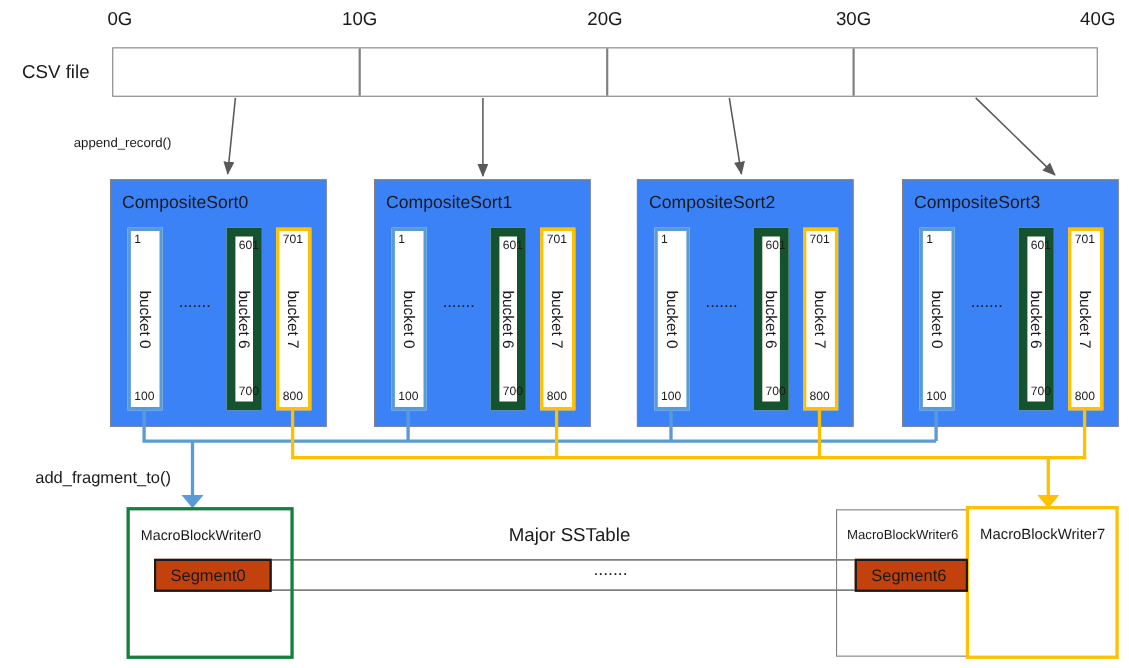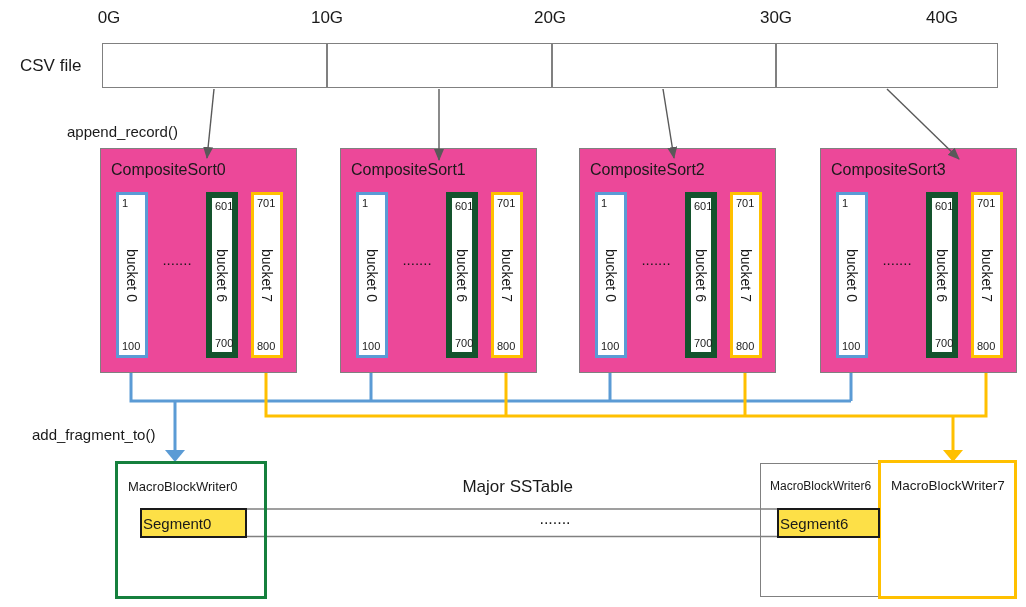--- a/index.html
+++ b/index.html
@@ -5,63 +5,63 @@
   html,body{margin:0;padding:0;background:#ffffff;}
   #canvas{
     position:relative;width:1026px;height:607px;background:#ffffff;overflow:hidden;
     font-family:Liberation Sans, sans-serif;color:#1a1a1a;margin-left:12px;
   }
   
   .tick{position:absolute;top:8px;font-size:17px;transform:translateX(-50%);white-space:nowrap;}
   #csv-bar{position:absolute;left:90px;top:43px;width:896px;height:45px;border:1.5px solid #808080;background:#ffffff;box-sizing:border-box;}
   .csv-div{position:absolute;top:0;width:1.5px;height:100%;background:#808080;}
   #csv-label{position:absolute;left:8px;top:56px;font-size:17px;}
-  #append-label{position:absolute;left:55px;top:123px;font-size:15px;}
+  #append-label{position:absolute;left:55px;top:123px;font-size:12px;}
   #addfrag-label{position:absolute;left:20px;top:426px;font-size:15px;}
   
-  .sorter{position:absolute;top:148px;width:197px;height:225px;border:1.5px solid #808080;background:#ec4899;box-sizing:border-box;}
+  .sorter{position:absolute;top:163px;width:197px;height:225px;border:1.5px solid #808080;background:#3b82f6;box-sizing:border-box;}
   .sorter-title{position:absolute;left:10px;top:12px;font-size:16px;white-space:nowrap;}
   .bucket{position:absolute;top:43px;width:32px;height:166px;background:#ffffff;box-sizing:border-box;
           display:flex;flex-direction:column;justify-content:space-between;align-items:stretch;}
   .b-blue{border:3px solid #5B9BD5;}
-  .b-gray{border:6px solid #14532d;}
+  .b-gray{border:8px solid #14532d;}
   .b-gold{border:3px solid #FFC000;}
   .bnum{font-size:11px;line-height:13px;padding:2px 0 2px 3px;white-space:nowrap;}
   .bvert{flex:1;display:flex;align-items:center;justify-content:center;
          writing-mode:vertical-rl;font-size:14px;white-space:nowrap;margin:0 auto;}
   .sdots{position:absolute;left:50px;top:102px;width:52px;text-align:center;font-size:15px;letter-spacing:0px;}
   
   #connectors{position:absolute;left:0;top:0;z-index:5;pointer-events:none;}
   
   .writer{position:absolute;box-sizing:border-box;background:transparent;z-index:6;}
   #mbw0{left:103px;top:461px;width:152px;height:138px;border:3px solid #15803d;}
   #mbw6{left:748px;top:463px;width:120px;height:134px;border:1.5px solid #808080;}
   #mbw7{left:866px;top:460px;width:139px;height:139px;border:3px solid #FFC000;}
   .writer-label{position:absolute;left:10px;top:15px;white-space:nowrap;}
   #mbw0 .writer-label{font-size:13px;}
   #mbw6 .writer-label{font-size:12px;left:9px;}
   #mbw7 .writer-label{font-size:13.5px;}
-  .segment{position:absolute;top:508px;height:30px;border:2px solid #1a1a1a;background:#fde047;box-sizing:border-box;
-           z-index:7;font-size:15px;display:flex;align-items:center;padding-left:1px;}
+  .segment{position:absolute;top:508px;height:30px;border:2px solid #1a1a1a;background:#c2410c;box-sizing:border-box;
+           z-index:7;font-size:15px;display:flex;align-items:center;padding-left:13px;}
   #segment0{left:128px;width:107px;}
   #segment6{left:765px;width:103px;}
   #segment7{left:868px;width:106px;}
   #sstable-label{position:absolute;left:341px;top:477px;width:220px;text-align:right;font-size:17px;z-index:6;}
   #strip-dots{position:absolute;left:493px;top:510px;width:100px;text-align:center;font-size:16px;z-index:6;}
 </style>
 </head>
 <body>
 
 <div id="canvas">
 
   <div class="tick" style="left:97px">0G</div>
   <div class="tick" style="left:315px">10G</div>
   <div class="tick" style="left:538px">20G</div>
   <div class="tick" style="left:764px">30G</div>
-  <div class="tick" style="left:930px">40G</div>
+  <div class="tick" style="left:986px">40G</div>
 
   <div id="csv-label">CSV file</div>
   <div id="csv-bar">
     <div class="csv-div" style="left:223px"></div>
     <div class="csv-div" style="left:448px"></div>
     <div class="csv-div" style="left:672px"></div>
   </div>
 
   <div id="append-label">append_record()</div>
   <div id="addfrag-label">add_fragment_to()</div>

